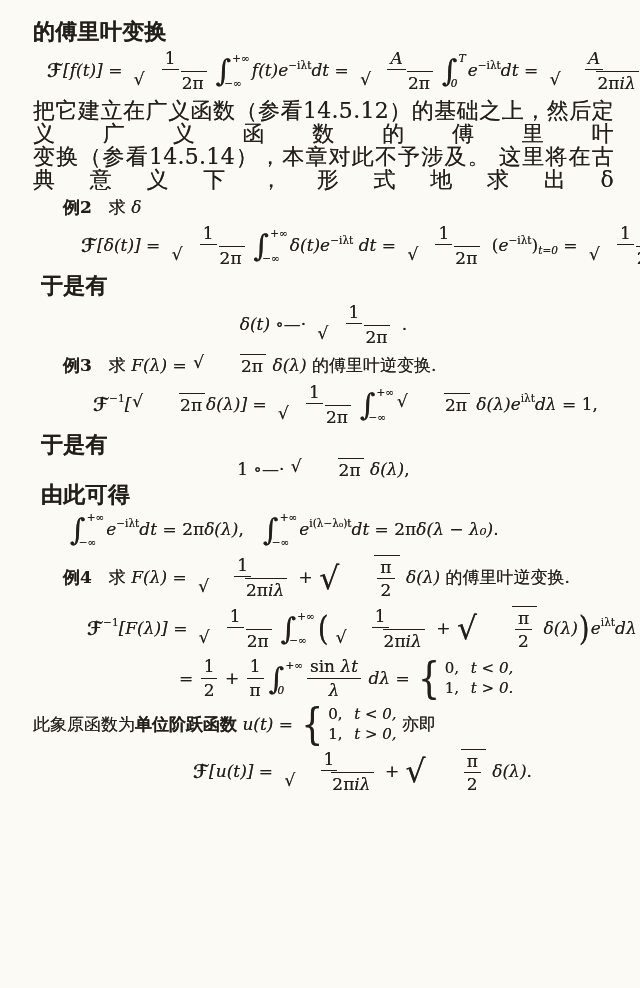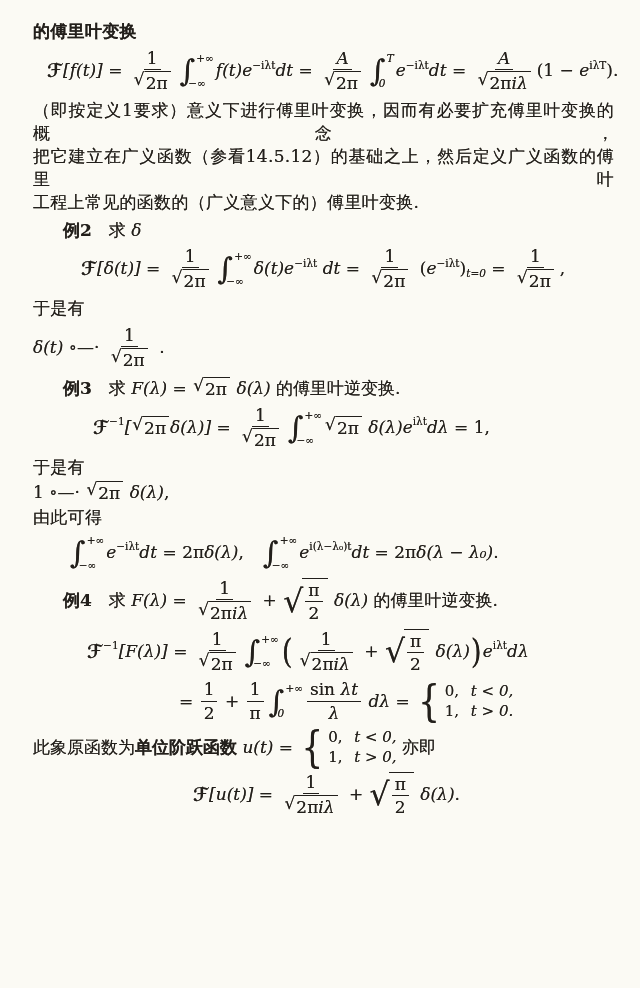--- a/index.html
+++ b/index.html
@@ -7,42 +7,42 @@
     width:640px;height:988px;overflow:hidden;
     background:#fbfaf4;
     color:#221f1b;
     font-family:"DejaVu Serif","Liberation Serif",serif;
   }
   .page{
     padding:20px 26px 0 33px;
     text-shadow:0 0 .4px rgba(35,28,20,.75);
   }
   
-  .cn{font-size:17px;line-height:23px;letter-spacing:.3px;}
+  .cn{font-size:22px;line-height:23px;letter-spacing:.3px;}
   .bold{font-weight:700;}
   .jline{text-align:justify;text-align-last:justify;}
   .ind{text-indent:2em;}
-  .conn{margin:2px 0;}
+  .conn{margin:2px 8px;font-weight:bold;}
   
   .disp{display:flex;align-items:center;font-size:17px;margin:5px 0;line-height:1.25;}
-  .ctr{justify-content:flex-start;}
+  .ctr{justify-content:center;}
   .exline{font-size:17px;padding-left:30px;margin:6px 0 3px;}
   .mt,.mi,.mb,.msc,.cc{white-space:pre;}
   .mi{font-style:italic;}
   .mb{font-weight:700;}
   .msc{font-weight:700;font-style:italic;font-family:"DejaVu Sans",sans-serif;font-size:1.1em;padding-right:1px;}
   .msup{font-size:.62em;position:relative;top:-.55em;white-space:pre;}
   .msub{font-size:.62em;font-style:italic;position:relative;top:.45em;white-space:pre;}
   .mfrac{display:inline-flex;flex-direction:column;align-items:center;margin:0 2px;vertical-align:middle;}
   .fn,.fd{display:flex;align-items:center;justify-content:center;padding:0 3px;line-height:1.2;}
   .fn{border-bottom:1.2px solid currentColor;padding-bottom:1px;}
   .fd{padding-top:1px;}
   .msqrt{display:inline-flex;align-items:flex-start;margin:0 1px;}
   .rsym{line-height:1;}
-  .rbody{border-top:1.3px solid currentColor;padding:1px 3px 0 1px;display:inline-flex;align-items:center;}
+  .rbody{border-top:1.3px solid currentColor;padding:1px 3px 0 1px;display:inline-flex;align-items:center;margin-left:36px;}
   .msqrt.tall{align-items:stretch;}
   .msqrt.tall > .rsym{display:flex;align-items:center;font-size:1.85em;line-height:.9;margin-right:-1px;}
   .mint{display:inline-flex;align-items:center;margin:0 3px;}
   .isym{font-size:30px;line-height:.9;}
   .ilims{display:flex;flex-direction:column;justify-content:space-between;min-height:38px;font-size:10.5px;font-style:italic;margin-left:-2px;margin-right:2px;}
   .isup{transform:translateX(3px);}
   .isub{transform:translateX(-5px);}
   .mbig{font-size:28px;line-height:1;transform:scaleY(1.2);margin:0 1px;}
   .mcases{display:inline-flex;align-items:center;margin-left:3px;}
   .cbrace{font-size:34px;line-height:1;transform:scaleY(1.25);transform-origin:center;margin-right:5px;}
@@ -122,23 +122,22 @@
             </span>
           </span>
         </span>
       </span>
       <span class="mt">(1 − </span>
       <span class="mi">e</span>
       <span class="msup">iλT</span>
       <span class="mt">).</span>
     </div>
 
-  <div class="cn jline">（即按定义1要求）意义下进行傅里叶变换，因而有必要扩充傅里叶变换的概念，</div>
   <div class="cn jline">把它建立在广义函数（参看14.5.12）的基础之上，然后定义广义函数的傅里叶</div>
-  <div class="cn">工程上常见的函数的（广义意义下的）傅里叶变换.</div>
+  <div class="cn jline">变换（参看14.5.14），本章对此不予涉及。 这里将在古典意义下，形式地求出δ</div>
 
   <div class="disp exline">
       <span class="mb">例2</span>
       <span class="mt">　求 </span>
       <span class="mi">δ</span>
     </div>
 
   <div class="disp" style="margin-left:48px">
       <span class="msc">ℱ</span>
       <span class="mi">[δ(t)] = </span>

